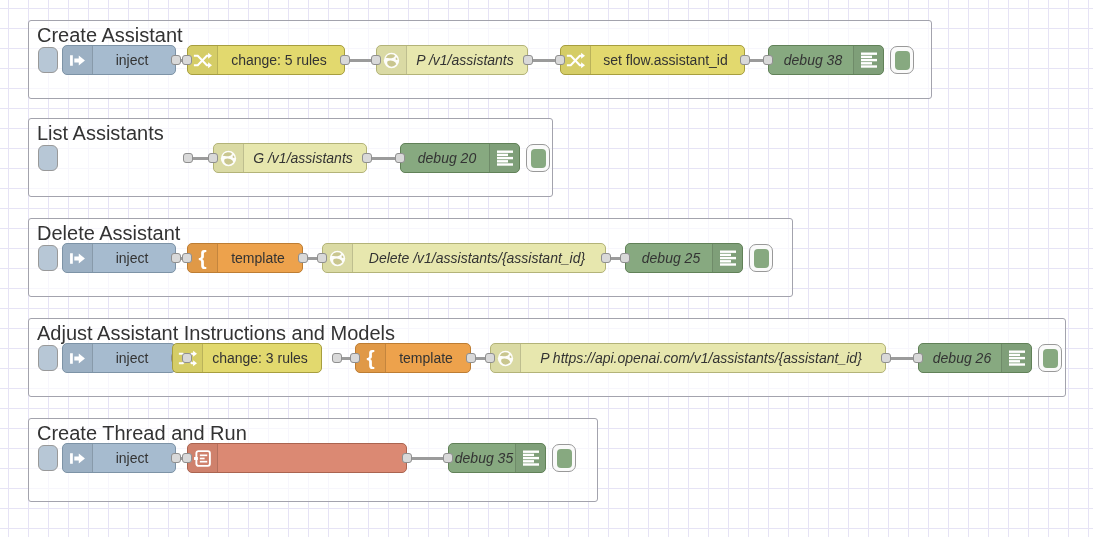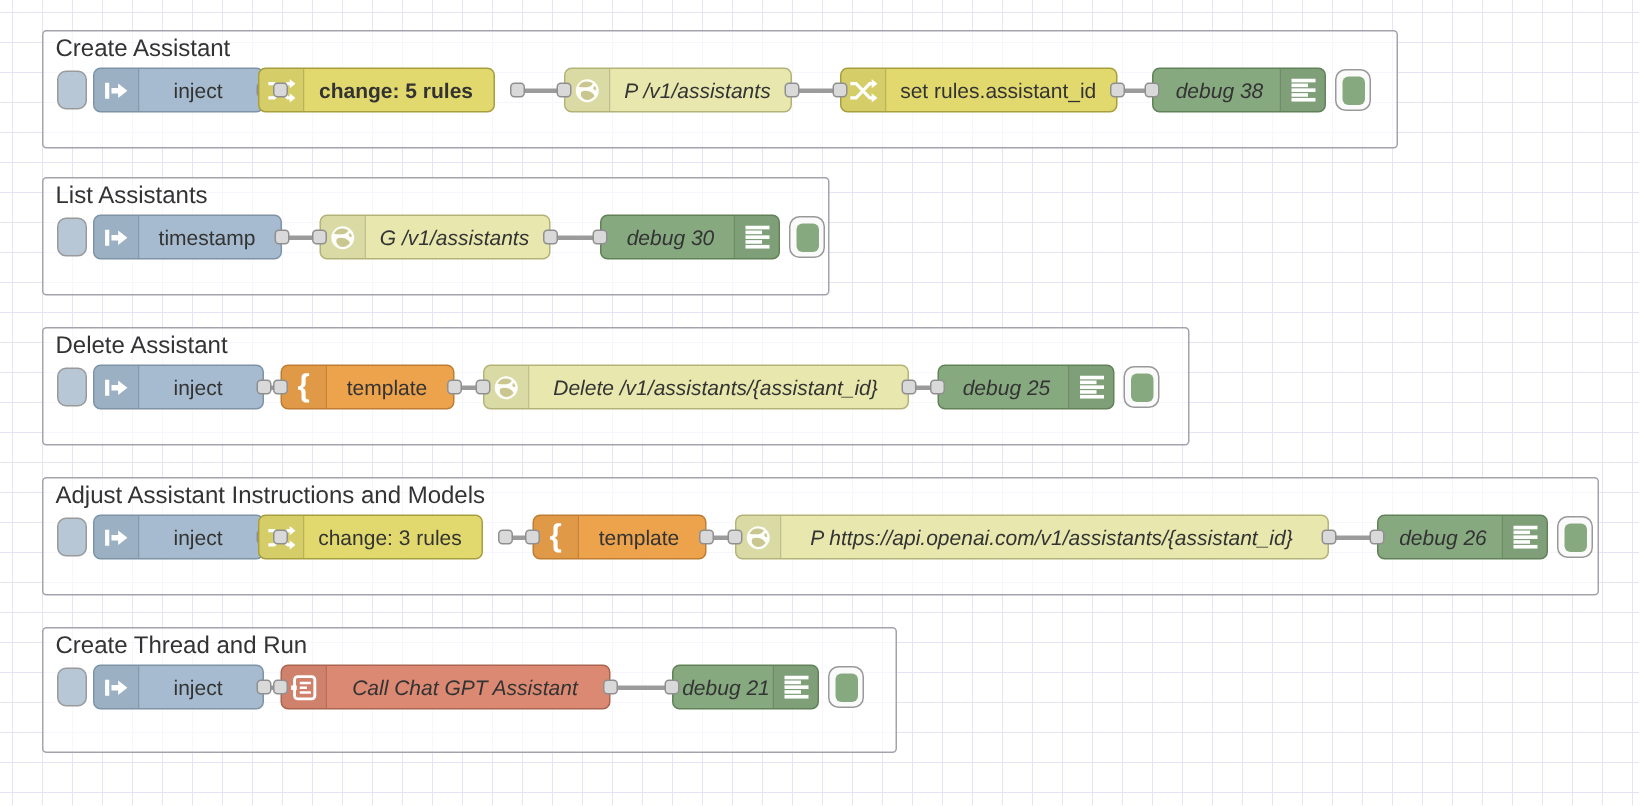--- a/index.html
+++ b/index.html
@@ -5,21 +5,21 @@
   html,body{margin:0;padding:0;background:#fff;}
   .canvas{
     position:relative;width:1093px;height:537px;overflow:hidden;
     background-color:#ffffff;
     background-image:linear-gradient(var(--grid-line) 1px, transparent 1px),
                      linear-gradient(90deg, var(--grid-line) 1px, transparent 1px);
     background-size:20px 20px;background-position:8px 8px;
     font-family:"Liberation Sans", sans-serif;
   }
   .group{position:absolute;border:1px solid var(--group-border);border-radius:3px;background:var(--group-fill);box-sizing:border-box;}
-  .group-label{position:absolute;left:8px;top:3px;font-size:16px;color:#333;white-space:nowrap;}
+  .group-label{position:absolute;left:8px;top:3px;font-size:20px;color:#333;white-space:nowrap;}
   .node{position:absolute;height:30px;border-radius:5px;border:1px solid;box-sizing:border-box;cursor:pointer;}
   .icon-strip{position:absolute;top:0;bottom:0;width:29px;background:rgba(0,0,0,0.055);display:flex;align-items:center;justify-content:center;}
   .icon-strip.left{left:0;border-right:1px solid rgba(0,0,0,0.13);border-radius:4px 0 0 4px;}
   .icon-strip.right{right:0;border-left:1px solid rgba(0,0,0,0.13);border-radius:0 4px 4px 0;}
   .node-label{position:absolute;top:0;height:28px;line-height:28px;font-size:14px;color:#333;text-align:center;white-space:nowrap;overflow:hidden;}
   .node-label.strip-left{left:29px;right:3px;}
   .node-label.strip-right{left:3px;right:29px;}
   .node-label.italic{font-style:italic;}
   .brace{color:#fff;font-size:21px;font-weight:bold;line-height:26px;font-family:"Liberation Sans",sans-serif;}
   .port{position:absolute;width:10px;height:10px;border-radius:3px;background:var(--port-fill);border:1px solid var(--port-border);box-sizing:border-box;cursor:crosshair;}
@@ -44,21 +44,21 @@
       <div class="icon-strip left">
         <span style="display: flex;">
           <svg width="17" height="17" viewBox="0 0 16 16">
             <path fill="#fff" d="M1 3h2.6v10H1zM5 6.2h4.2V3.4L15 8l-5.8 4.6V9.8H5z"></path>
           </svg>
         </span>
       </div>
       <div class="node-label strip-left">inject</div>
     </div>
     <div class="port" style="left: 171px; top: 55px;"></div>
-    <div class="node" style="left: 172px; top: 45px; width: 158px; background: rgb(226, 217, 110); border-color: rgb(167, 158, 62); font-weight: bold;">
+    <div class="node" style="left: 187px; top: 45px; width: 158px; background: rgb(226, 217, 110); border-color: rgb(167, 158, 62);">
       <div class="icon-strip left">
         <span style="display: flex;">
           <svg width="19" height="17" viewBox="0 0 22 18">
             <g fill="none" stroke="#fff" stroke-width="2.4">
               <path d="M1 3.5h4.5L16 14.5h3"></path>
               <path d="M1 14.5h4.5L16 3.5h3"></path>
             </g>
             <path fill="#fff" d="M17.5 0 22 3.5 17.5 7z"></path>
             <path fill="#fff" d="M17.5 11 22 14.5 17.5 18z"></path>
           </svg>
@@ -89,21 +89,21 @@
           <svg width="19" height="17" viewBox="0 0 22 18">
             <g fill="none" stroke="#fff" stroke-width="2.4">
               <path d="M1 3.5h4.5L16 14.5h3"></path>
               <path d="M1 14.5h4.5L16 3.5h3"></path>
             </g>
             <path fill="#fff" d="M17.5 0 22 3.5 17.5 7z"></path>
             <path fill="#fff" d="M17.5 11 22 14.5 17.5 18z"></path>
           </svg>
         </span>
       </div>
-      <div class="node-label strip-left">set rules.assistant_id</div>
+      <div class="node-label strip-left">set flow.assistant_id</div>
     </div>
     <div class="port" style="left: 555px; top: 55px;"></div>
     <div class="port" style="left: 740px; top: 55px;"></div>
     <div class="node" style="left: 768px; top: 45px; width: 116px; background: rgb(135, 169, 128); border-color: rgb(97, 129, 88);">
       <div class="icon-strip right">
         <span style="display: flex;">
           <svg width="18" height="16" viewBox="0 0 18 16">
             <g fill="#fff">
               <rect x="1" y="0.5" width="16" height="2.4"></rect>
               <rect x="1" y="3.7" width="11" height="2.4"></rect>
@@ -119,30 +119,20 @@
     <div class="port" style="left: 763px; top: 55px;"></div>
     <div class="toggle" style="left: 890px; top: 46px;">
       <div class="toggle-inner" style="background: rgb(135, 169, 128);"></div>
     </div>
     <div class="group" style="left: 28px; top: 118px; width: 525px; height: 79px;">
       <div class="group-label">List Assistants</div>
     </div>
     <div class="wire" style="left: 188px; top: 156.5px; width: 25px;"></div>
     <div class="wire" style="left: 367px; top: 156.5px; width: 33px;"></div>
     <div class="inject-btn" style="left: 38px; top: 145px; background: rgb(183, 199, 214);"></div>
-    <div class="node" style="left: 62px; top: 143px; width: 126px; background: rgb(166, 187, 207); border-color: rgb(125, 147, 166);">
-      <div class="icon-strip left">
-        <span style="display: flex;">
-          <svg width="17" height="17" viewBox="0 0 16 16">
-            <path fill="#fff" d="M1 3h2.6v10H1zM5 6.2h4.2V3.4L15 8l-5.8 4.6V9.8H5z"></path>
-          </svg>
-        </span>
-      </div>
-      <div class="node-label strip-left">timestamp</div>
-    </div>
     <div class="port" style="left: 183px; top: 153px;"></div>
     <div class="node" style="left: 213px; top: 143px; width: 154px; background: rgb(231, 231, 174); border-color: rgb(179, 179, 120); text-decoration: underline;">
       <div class="icon-strip left">
         <span style="display: flex;">
           <svg width="17" height="17" viewBox="0 0 16 16">
             <circle cx="8" cy="8" r="7.2" fill="#fff" fill-opacity="0.95"></circle>
             <path fill="#c9c68f" d="M2.5 5.5Q4 2.5 7 2.2 10 2 11.5 3.5 10.5 5.5 8 5.8 5 6 2.5 5.5z"></path>
             <path fill="#c9c68f" d="M4.5 8.5Q7 7.5 9.5 8.5q2.5 1 3 3-2 2.3-4.5 2.3-2.5 0-3.8-2.3-.7-2 .3-3z"></path>
             <path fill="#c9c68f" d="M12.2 5q1.6.5 1.4 2.5-1.1.3-1.8-.7z"></path>
           </svg>
@@ -159,21 +149,21 @@
             <g fill="#fff">
               <rect x="1" y="0.5" width="16" height="2.4"></rect>
               <rect x="1" y="3.7" width="11" height="2.4"></rect>
               <rect x="1" y="6.9" width="16" height="2.4"></rect>
               <rect x="1" y="10.1" width="11" height="2.4"></rect>
               <rect x="1" y="13.3" width="16" height="2.4"></rect>
             </g>
           </svg>
         </span>
       </div>
-      <div class="node-label strip-right italic">debug 30</div>
+      <div class="node-label strip-right italic">debug 20</div>
     </div>
     <div class="port" style="left: 395px; top: 153px;"></div>
     <div class="toggle" style="left: 526px; top: 144px;">
       <div class="toggle-inner" style="background: rgb(135, 169, 128);"></div>
     </div>
     <div class="group" style="left: 28px; top: 218px; width: 765px; height: 79px;">
       <div class="group-label">Delete Assistant</div>
     </div>
     <div class="wire" style="left: 176px; top: 256.5px; width: 11px;"></div>
     <div class="wire" style="left: 303px; top: 256.5px; width: 19px;"></div>
@@ -340,37 +330,36 @@
             <rect x="3.2" y="2" width="12.8" height="14" rx="2" fill="none" stroke="#fff" stroke-width="1.8"></rect>
             <rect x="1" y="7.6" width="3.6" height="2.8" fill="#fff"></rect>
             <g stroke="#fff" stroke-width="1.6">
               <line x1="6.5" y1="6" x2="13.5" y2="6"></line>
               <line x1="6.5" y1="9" x2="11" y2="9"></line>
               <line x1="6.5" y1="12" x2="13.5" y2="12"></line>
             </g>
           </svg>
         </span>
       </div>
-      <div class="node-label strip-left italic">Call Chat GPT Assistant</div>
     </div>
     <div class="port" style="left: 182px; top: 453px;"></div>
     <div class="port" style="left: 402px; top: 453px;"></div>
     <div class="node" style="left: 448px; top: 443px; width: 98px; background: rgb(135, 169, 128); border-color: rgb(97, 129, 88);">
       <div class="icon-strip right">
         <span style="display: flex;">
           <svg width="18" height="16" viewBox="0 0 18 16">
             <g fill="#fff">
               <rect x="1" y="0.5" width="16" height="2.4"></rect>
               <rect x="1" y="3.7" width="11" height="2.4"></rect>
               <rect x="1" y="6.9" width="16" height="2.4"></rect>
               <rect x="1" y="10.1" width="11" height="2.4"></rect>
               <rect x="1" y="13.3" width="16" height="2.4"></rect>
             </g>
           </svg>
         </span>
       </div>
-      <div class="node-label strip-right italic">debug 21</div>
+      <div class="node-label strip-right italic">debug 35</div>
     </div>
     <div class="port" style="left: 443px; top: 453px;"></div>
     <div class="toggle" style="left: 552px; top: 444px;">
       <div class="toggle-inner" style="background: rgb(135, 169, 128);"></div>
     </div>
   </div>
 
 </body></html>

